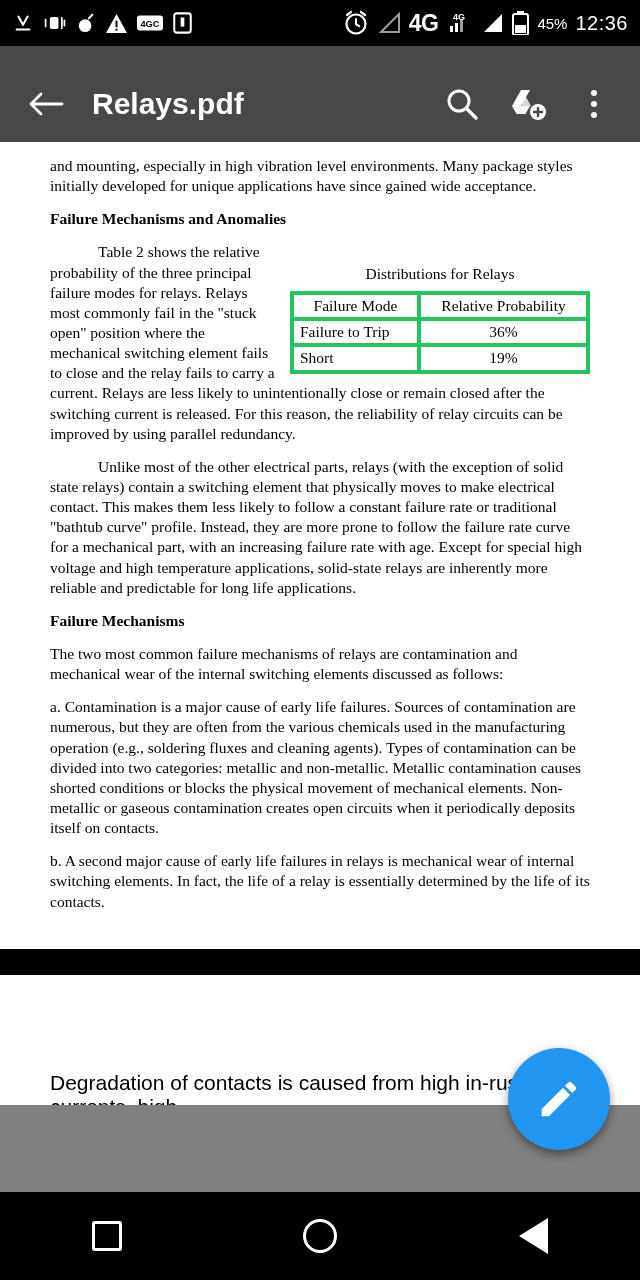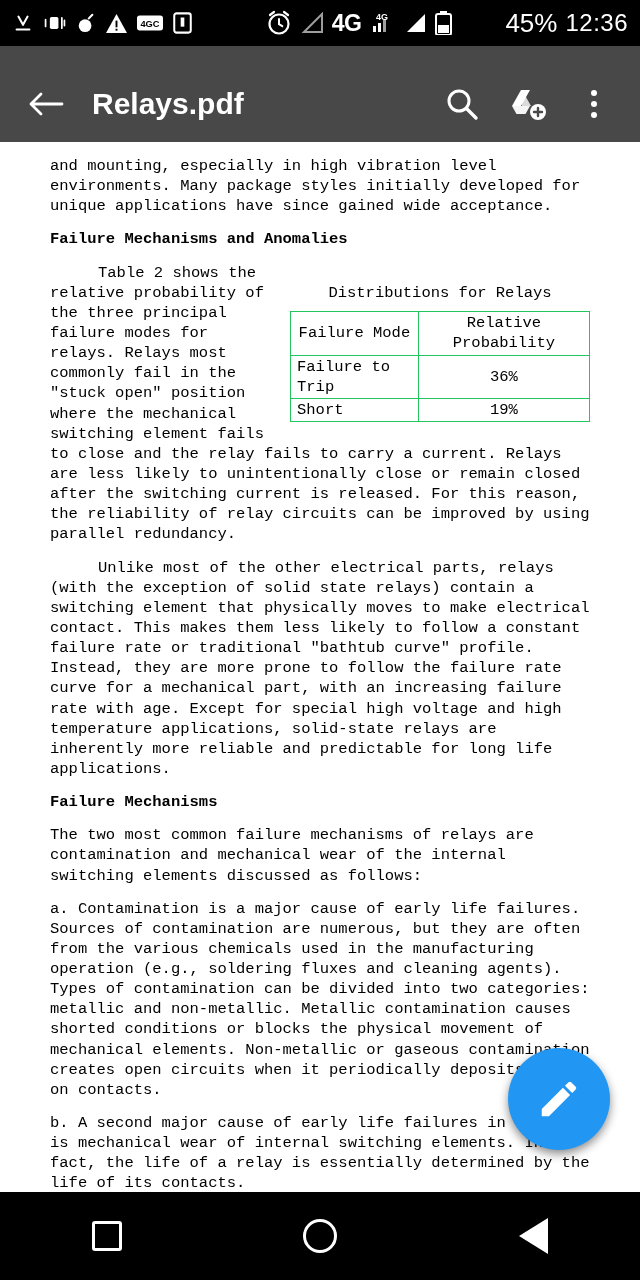--- a/index.html
+++ b/index.html
@@ -24,22 +24,22 @@
     display: flex;
     align-items: center;
     padding: 0 12px;
     gap: 9px;
     font-size: 21px;
   }
   .statusbar .left { display: flex; align-items: center; gap: 9px; flex: 0 0 auto; }
   .statusbar .spacer { flex: 1 1 auto; }
   .statusbar .right { display: flex; align-items: center; gap: 8px; }
   .sb-ico { display: inline-flex; align-items: center; justify-content: center; }
-  .sb-clock { font-size: 24px; font-weight: 400; letter-spacing: .5px; }
-  .sb-batt { font-size: 26px; margin-left: 45px; }
+  .sb-clock { font-size: 20px; font-weight: 400; letter-spacing: .5px; }
+  .sb-batt { font-size: 15px; }
   .net-4g { font-size: 23px; font-weight: 700; letter-spacing: -0.5px; }
 
   
   .appbar {
     height: 116px;
     background: #484848;
     display: flex;
     align-items: center;
     padding: 0 18px;
     color: #fff;
@@ -74,21 +74,21 @@
     overflow: hidden;
   }
   .page {
     position: relative;
     background: #fff;
     width: 640px;
     padding: 14px 50px 24px 50px;
     color: #000;
     font-size: 15.5px;
     line-height: 1.30;
-    font-family: Liberation Mono, monospace;
+    font-family: Liberation Serif, serif;
   }
   .page p { margin: 0 0 13px 0; text-align: left; }
   .h-bold { font-weight: 700; margin: 0 0 13px 0; }
   .h-caps { font-weight: 700; margin: 0 0 6px 0; }
   .indent { text-indent: 48px; }
   .list-item { margin: 0 0 13px 42px; }
 
   
   .tbl-wrap {
     float: right;
@@ -100,21 +100,21 @@
     font-size: 15.5px;
     line-height: 1.25;
     margin-bottom: 8px;
   }
   table.fm {
     border-collapse: collapse;
     width: 100%;
     font-size: 15.5px;
   }
   table.fm td, table.fm th {
-    border: 1px solid #22c55e;
+    border: 4px solid #22c55e;
     padding: 1px 6px;
     font-weight: 400;
   }
   table.fm th { text-align: center; }
   table.fm td.lbl { text-align: left; }
   table.fm td.val { text-align: center; }
 
   .clearfix::after { content: ""; display: block; clear: both; }
 
   

